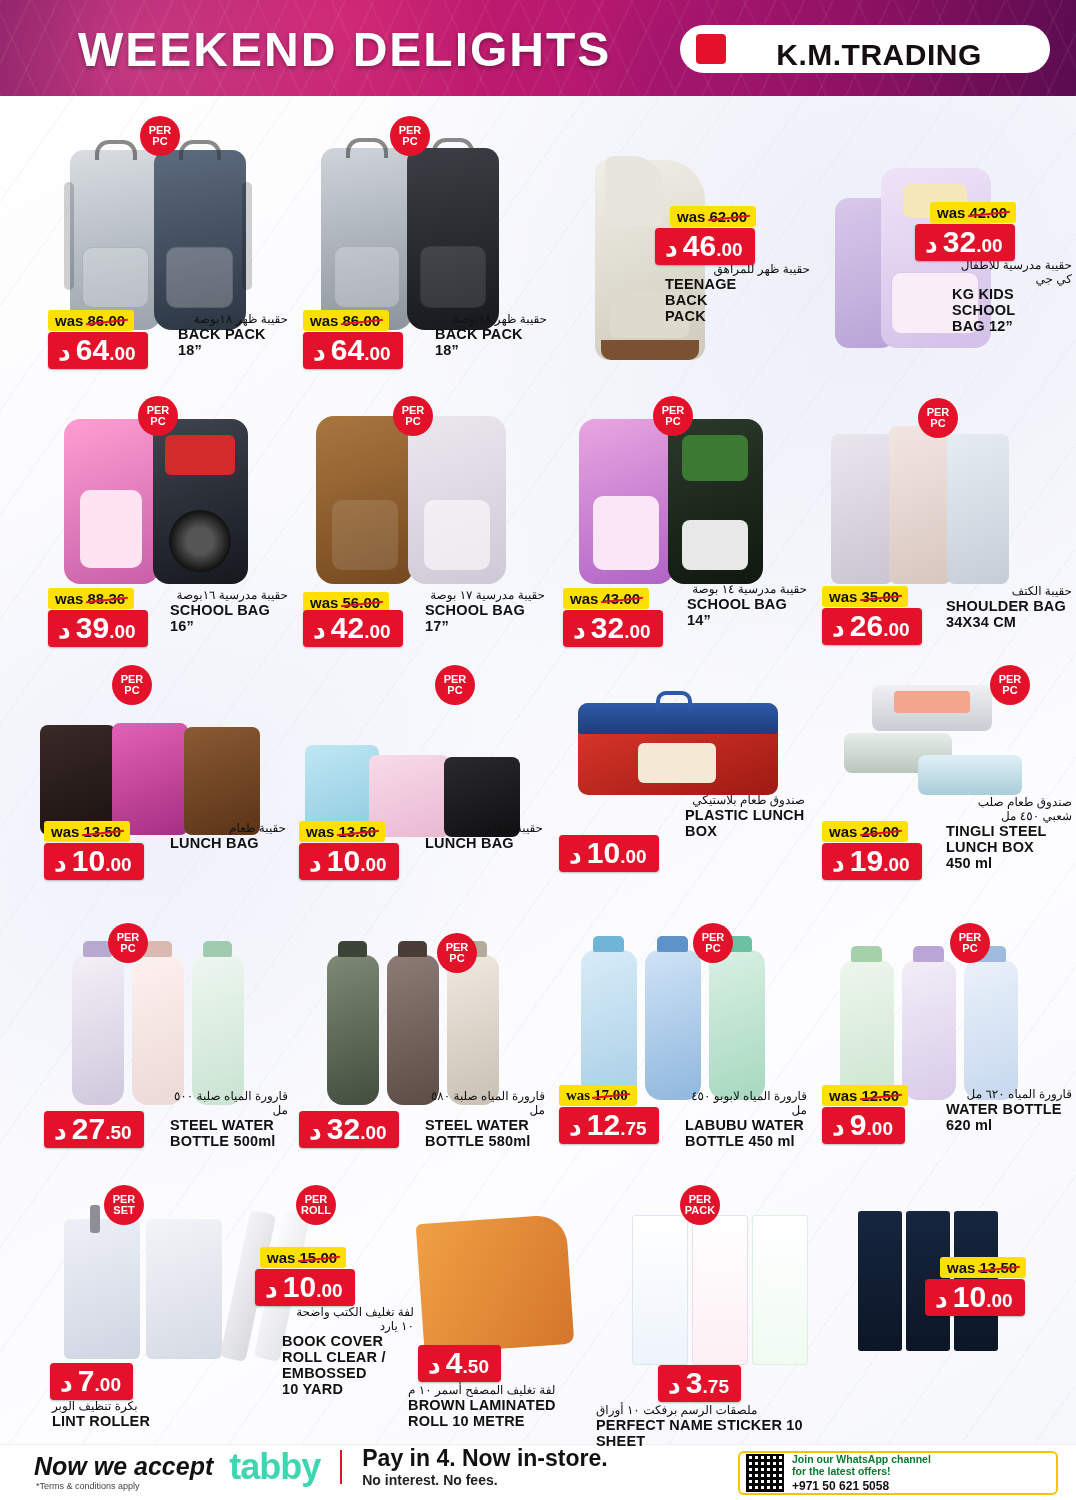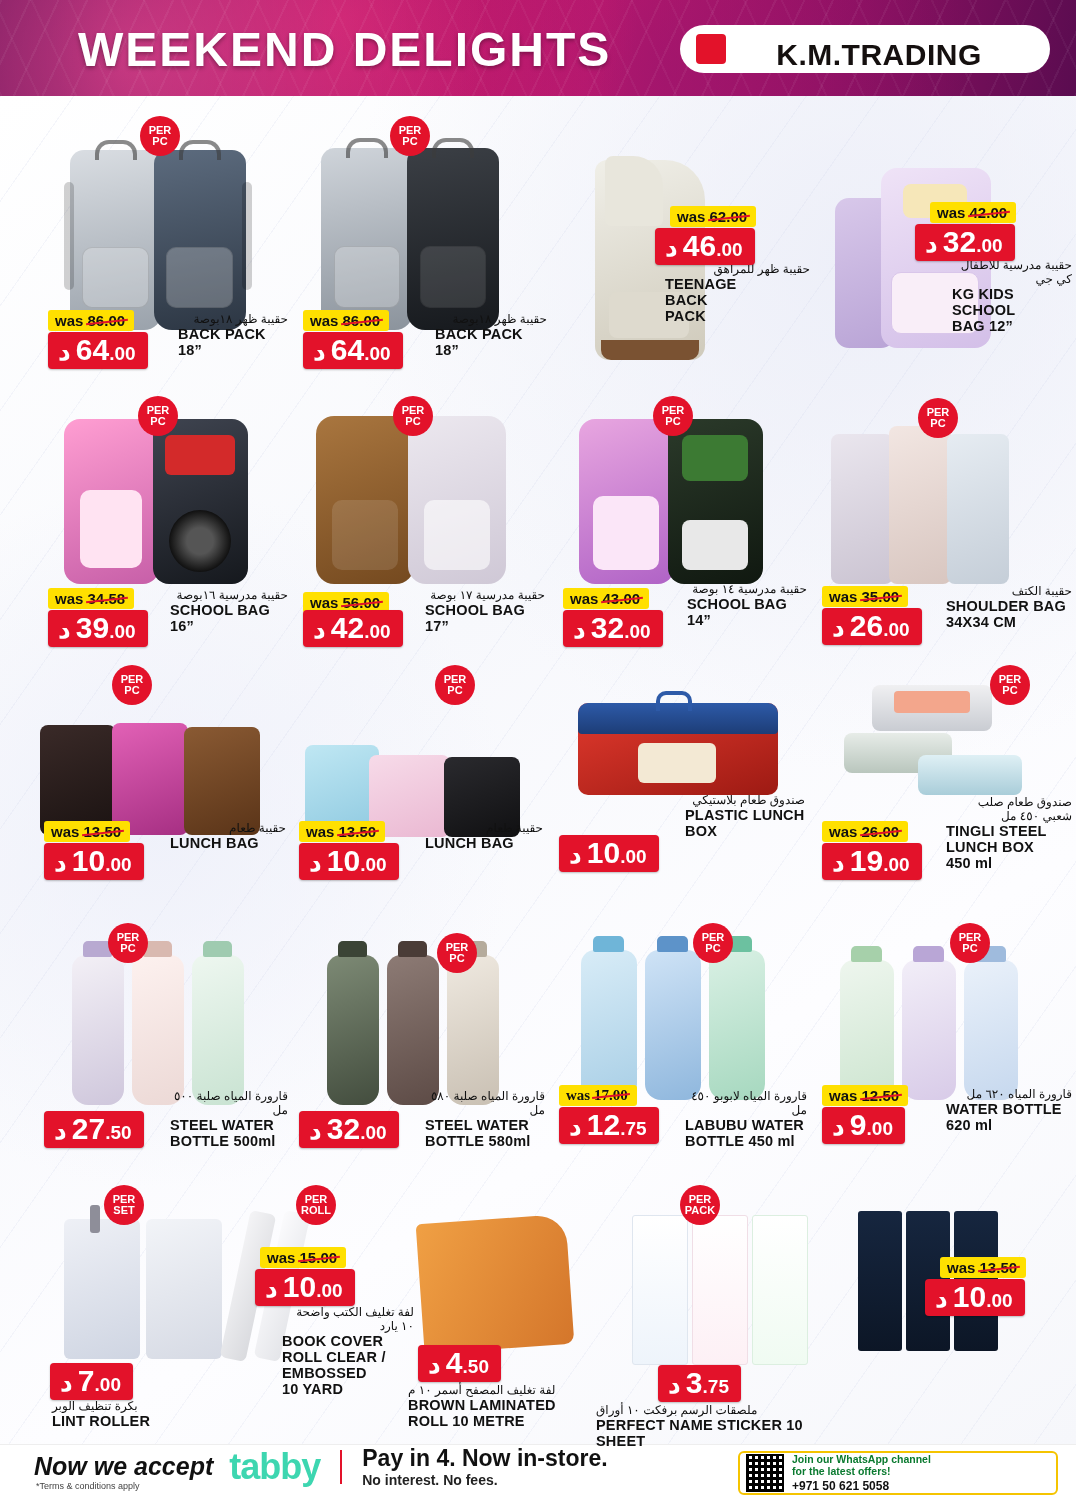--- a/index.html
+++ b/index.html
@@ -279,21 +279,21 @@
     </div>
     <div style="width:95px;height:165px;background:linear-gradient(160deg,#3f4450,#15181d);border-radius:16px;margin-left:-6px;position:relative;">
       <div style="position:absolute;left:12px;top:16px;width:70px;height:40px;background:#d32a2a;border-radius:6px;"></div>
       <div style="position:absolute;left:16px;bottom:12px;width:62px;height:62px;border-radius:50%;background:radial-gradient(circle,#555 30%,#111 70%);"></div>
     </div>
   </div>
   <div class="badge" style="left:108px; top:6px;">
       <span>PER</span>
       <span>PC</span>
     </div>
-  <div class="was" style="left:18px; top:198px;"><span>was</span> <span class="strike">34.58</span></div>
+  <div class="was" style="left:18px; top:198px;"><span>was</span> <span class="strike">88.36</span></div>
   <div class="now" style="left:18px; top:220px;">
     <span class="dh">د</span>
       <span class="int">39</span>
       <span class="dec">.00</span>
   </div>
   <div class="desc" style="left:140px; top:198px; width:118px;">
     <div class="ar">حقيبة مدرسية ١٦بوصة</div>
     <div class="en" style="white-space:pre-line;">SCHOOL BAG
 16”</div>
   </div>

